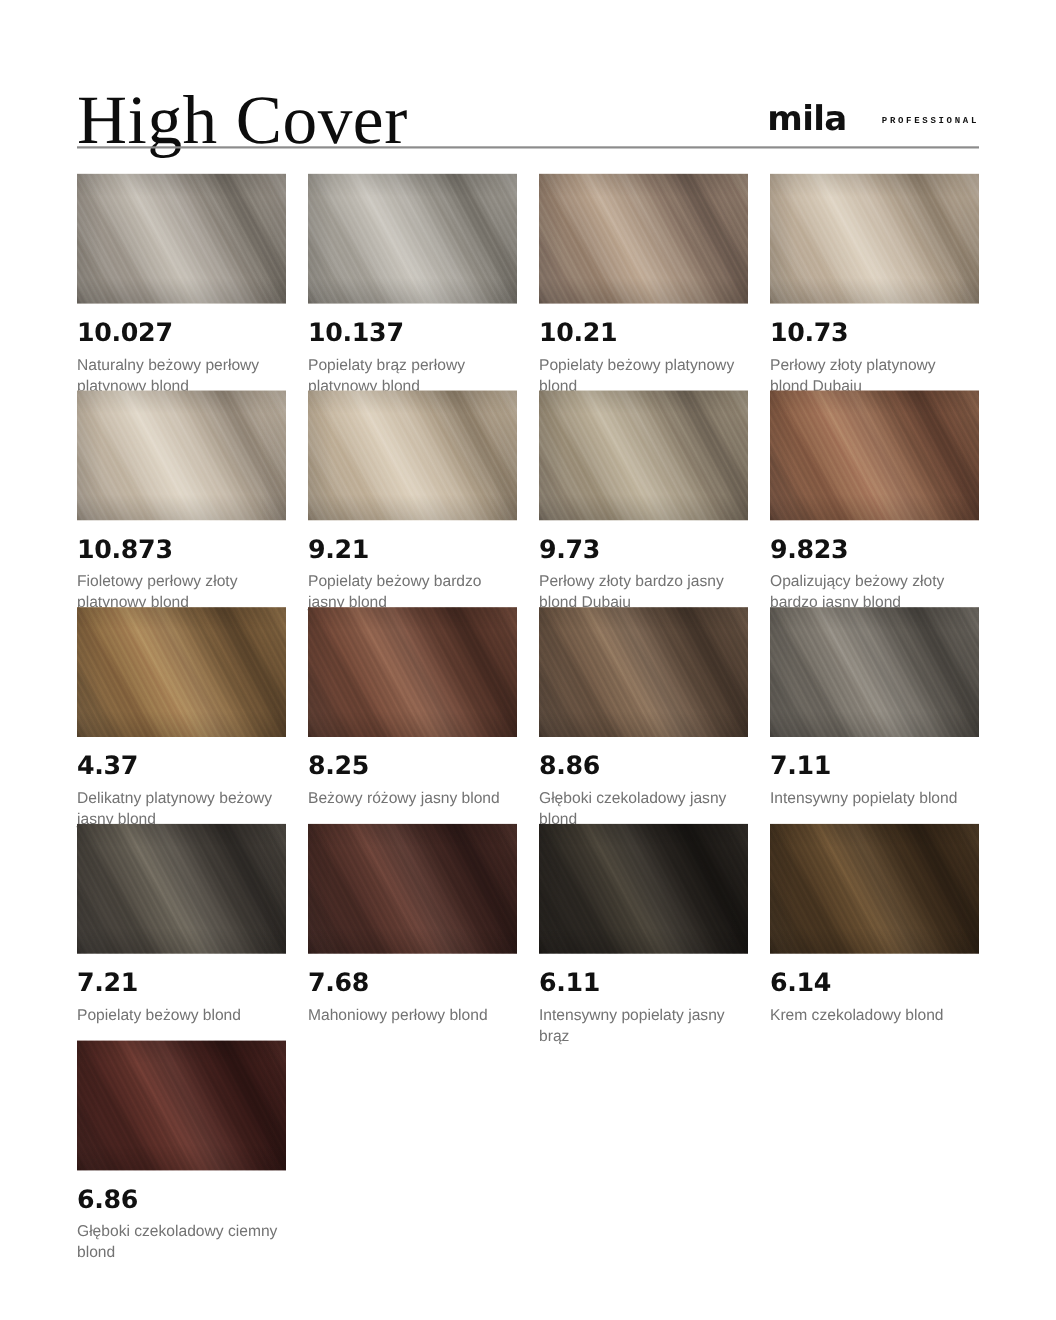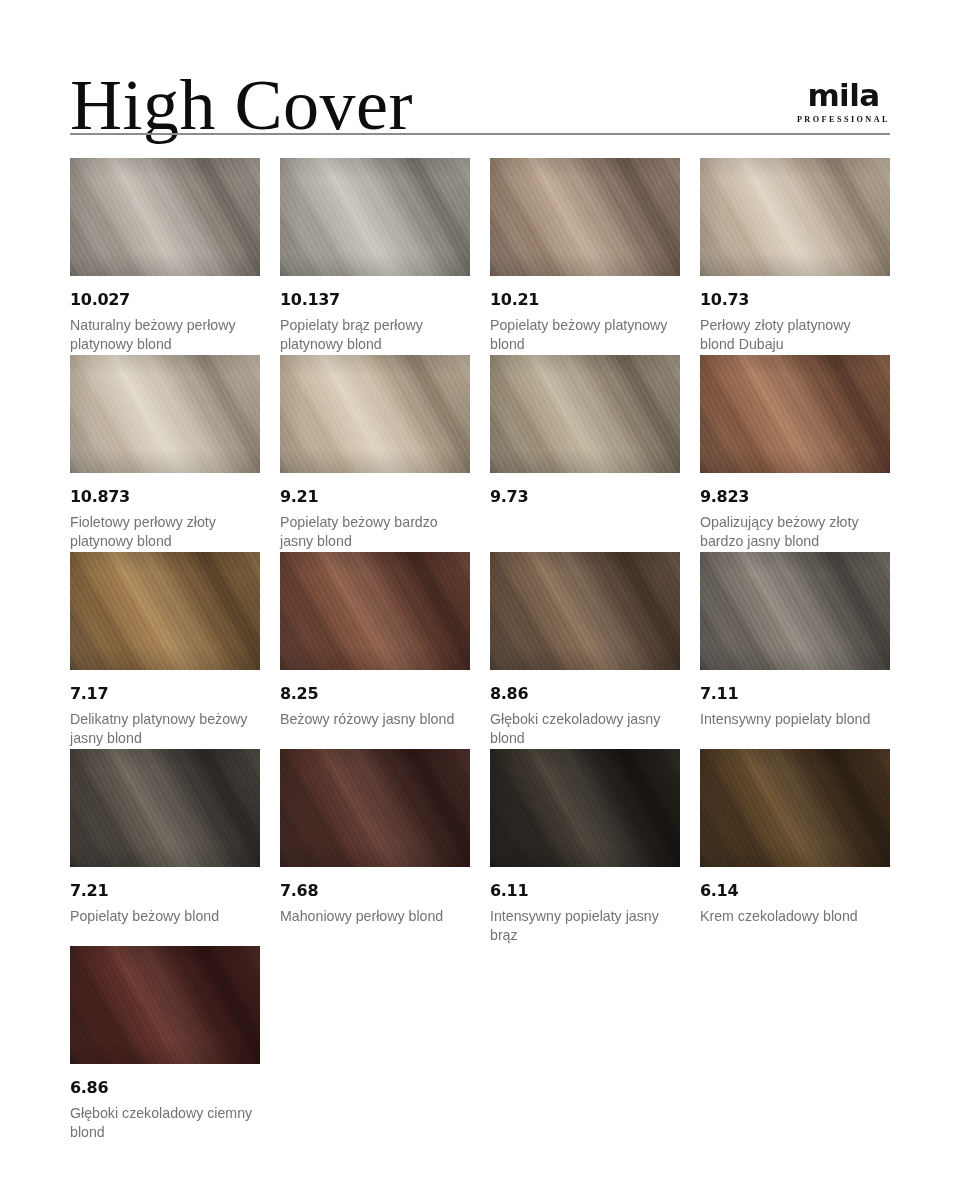--- a/index.html
+++ b/index.html
@@ -28,52 +28,52 @@
     top: 46px;
     width: 820px;
     height: 92px;
     display: flex;
     align-items: flex-end;
     justify-content: space-between;
   }
 
   .page-title {
     font-family: "Liberation Serif", "DejaVu Serif", serif;
-    font-size: 72px;
+    font-size: 63px;
     line-height: 0.98;
     font-weight: 400;
     letter-spacing: 0.5px;
     color: #0d0d0d;
     transform: translateY(3px);
   }
 
   .brand {
     display: flex;
-    flex-direction: column;
     align-items: center;
     transform: translateY(-14px);
   }
 
   .brand-name {
     font-family: "DejaVu Sans", sans-serif;
     font-size: 31px;
     font-weight: 700;
     letter-spacing: -0.6px;
     color: #111111;
     line-height: 1;
   }
 
   .brand-sub {
-    font-family: Liberation Serif, serif;
+    font-family: Liberation Mono, monospace;
     font-size: 8.2px;
     font-weight: 700;
     letter-spacing: 2.45px;
     color: #111111;
     margin-top: 5px;
     line-height: 1;
+    margin-left: 32px;
   }
 
   .header-rule {
     position: absolute;
     left: 70px;
     top: 133px;
     width: 820px;
     height: 1.5px;
     background: #8c8c8c;
   }
@@ -153,21 +153,21 @@
     background:
       linear-gradient(180deg, rgba(0,0,0,0.10) 0%, rgba(0,0,0,0) 18%,
                               rgba(0,0,0,0) 80%, rgba(0,0,0,0.13) 100%),
       linear-gradient(90deg, rgba(0,0,0,0.08) 0%, rgba(0,0,0,0) 12%,
                               rgba(0,0,0,0) 88%, rgba(0,0,0,0.08) 100%);
   }
 
   .code {
     display: block;
     font-family: "DejaVu Sans", sans-serif;
-    font-size: 16px;
+    font-size: 23px;
     font-weight: 700;
     letter-spacing: -0.3px;
     color: #111111;
     margin-top: 16px;
     line-height: 1;
   }
 
   .desc {
     display: block;
     font-family: "Liberation Sans", sans-serif;
@@ -249,37 +249,38 @@
         <span class="code">9.21</span>
         <span class="desc">Popielaty beżowy bardzo jasny blond</span>
       </div>
       <div class="swatch-cell">
         <div class="swatch" style="background: linear-gradient(62deg, rgb(125, 114, 99) 0%, rgb(161, 149, 128) 22%, rgb(194, 183, 161) 42%, rgb(161, 149, 128) 58%, rgb(125, 114, 99) 76%, rgb(161, 149, 128) 100%);">
           <div class="strands"></div>
           <div class="sheen"></div>
           <div class="vignette"></div>
         </div>
         <span class="code">9.73</span>
+        <span class="desc">Perłowy złoty bardzo jasny blond Dubaju</span>
       </div>
       <div class="swatch-cell">
         <div class="swatch" style="background: linear-gradient(62deg, rgb(103, 69, 53) 0%, rgb(138, 96, 72) 22%, rgb(171, 124, 95) 42%, rgb(138, 96, 72) 58%, rgb(103, 69, 53) 76%, rgb(138, 96, 72) 100%);">
           <div class="strands"></div>
           <div class="sheen"></div>
           <div class="vignette"></div>
         </div>
         <span class="code">9.823</span>
         <span class="desc">Opalizujący beżowy złoty bardzo jasny blond</span>
       </div>
       <div class="swatch-cell">
         <div class="swatch" style="background: linear-gradient(62deg, rgb(102, 78, 50) 0%, rgb(138, 106, 67) 22%, rgb(171, 135, 88) 42%, rgb(138, 106, 67) 58%, rgb(102, 78, 50) 76%, rgb(138, 106, 67) 100%);">
           <div class="strands"></div>
           <div class="sheen"></div>
           <div class="vignette"></div>
         </div>
-        <span class="code">7.17</span>
+        <span class="code">4.37</span>
         <span class="desc">Delikatny platynowy beżowy jasny blond</span>
       </div>
       <div class="swatch-cell">
         <div class="swatch" style="background: linear-gradient(62deg, rgb(78, 48, 38) 0%, rgb(109, 69, 54) 22%, rgb(141, 95, 74) 42%, rgb(109, 69, 54) 58%, rgb(78, 48, 38) 76%, rgb(109, 69, 54) 100%);">
           <div class="strands"></div>
           <div class="sheen"></div>
           <div class="vignette"></div>
         </div>
         <span class="code">8.25</span>
         <span class="desc">Beżowy różowy jasny blond</span>

